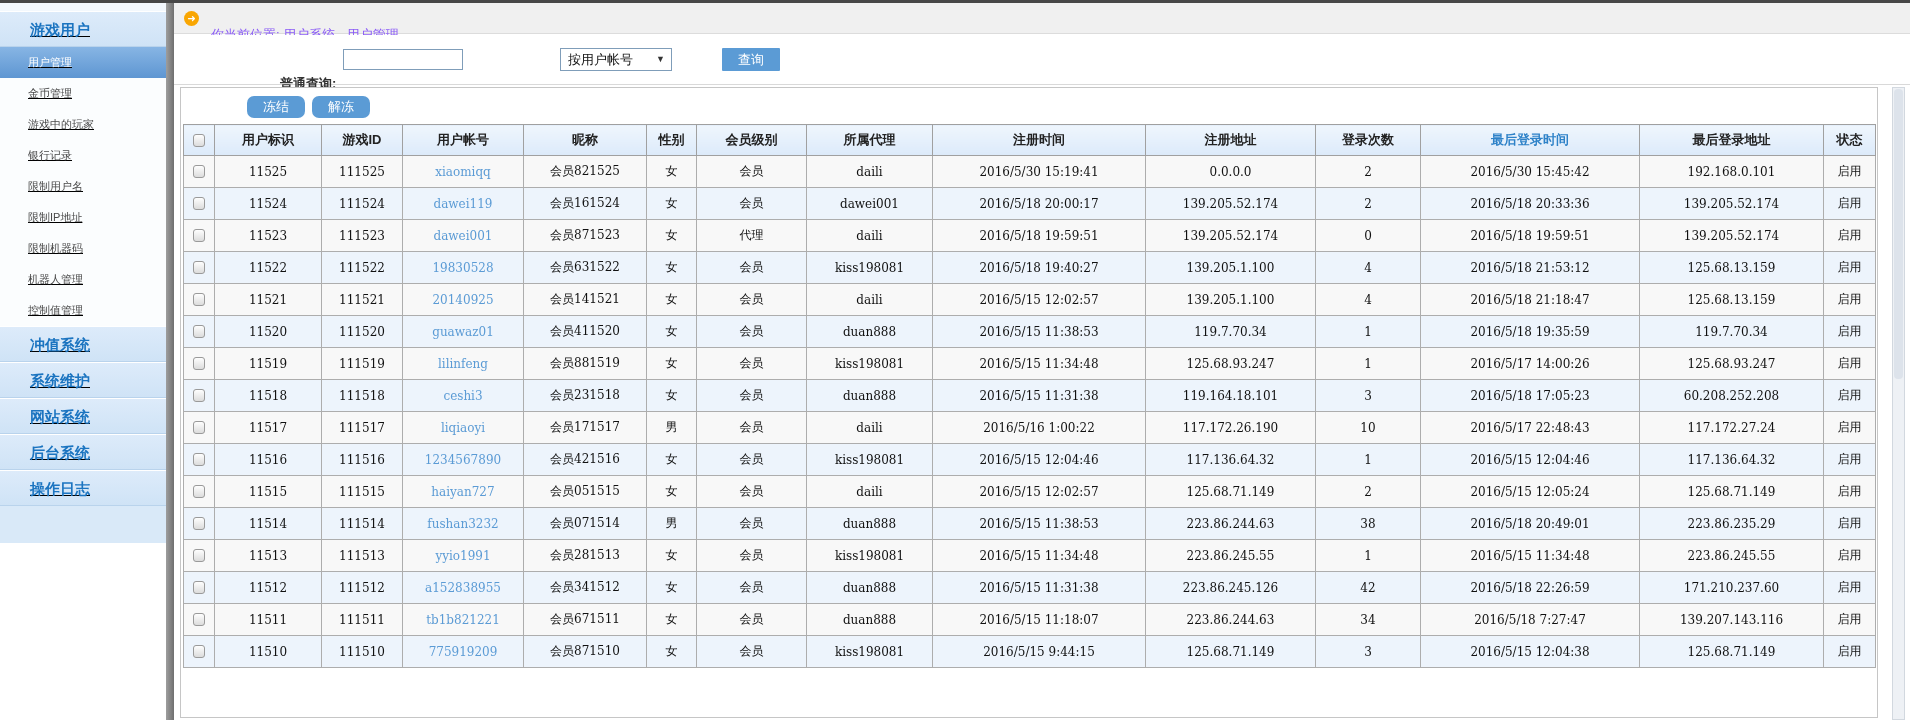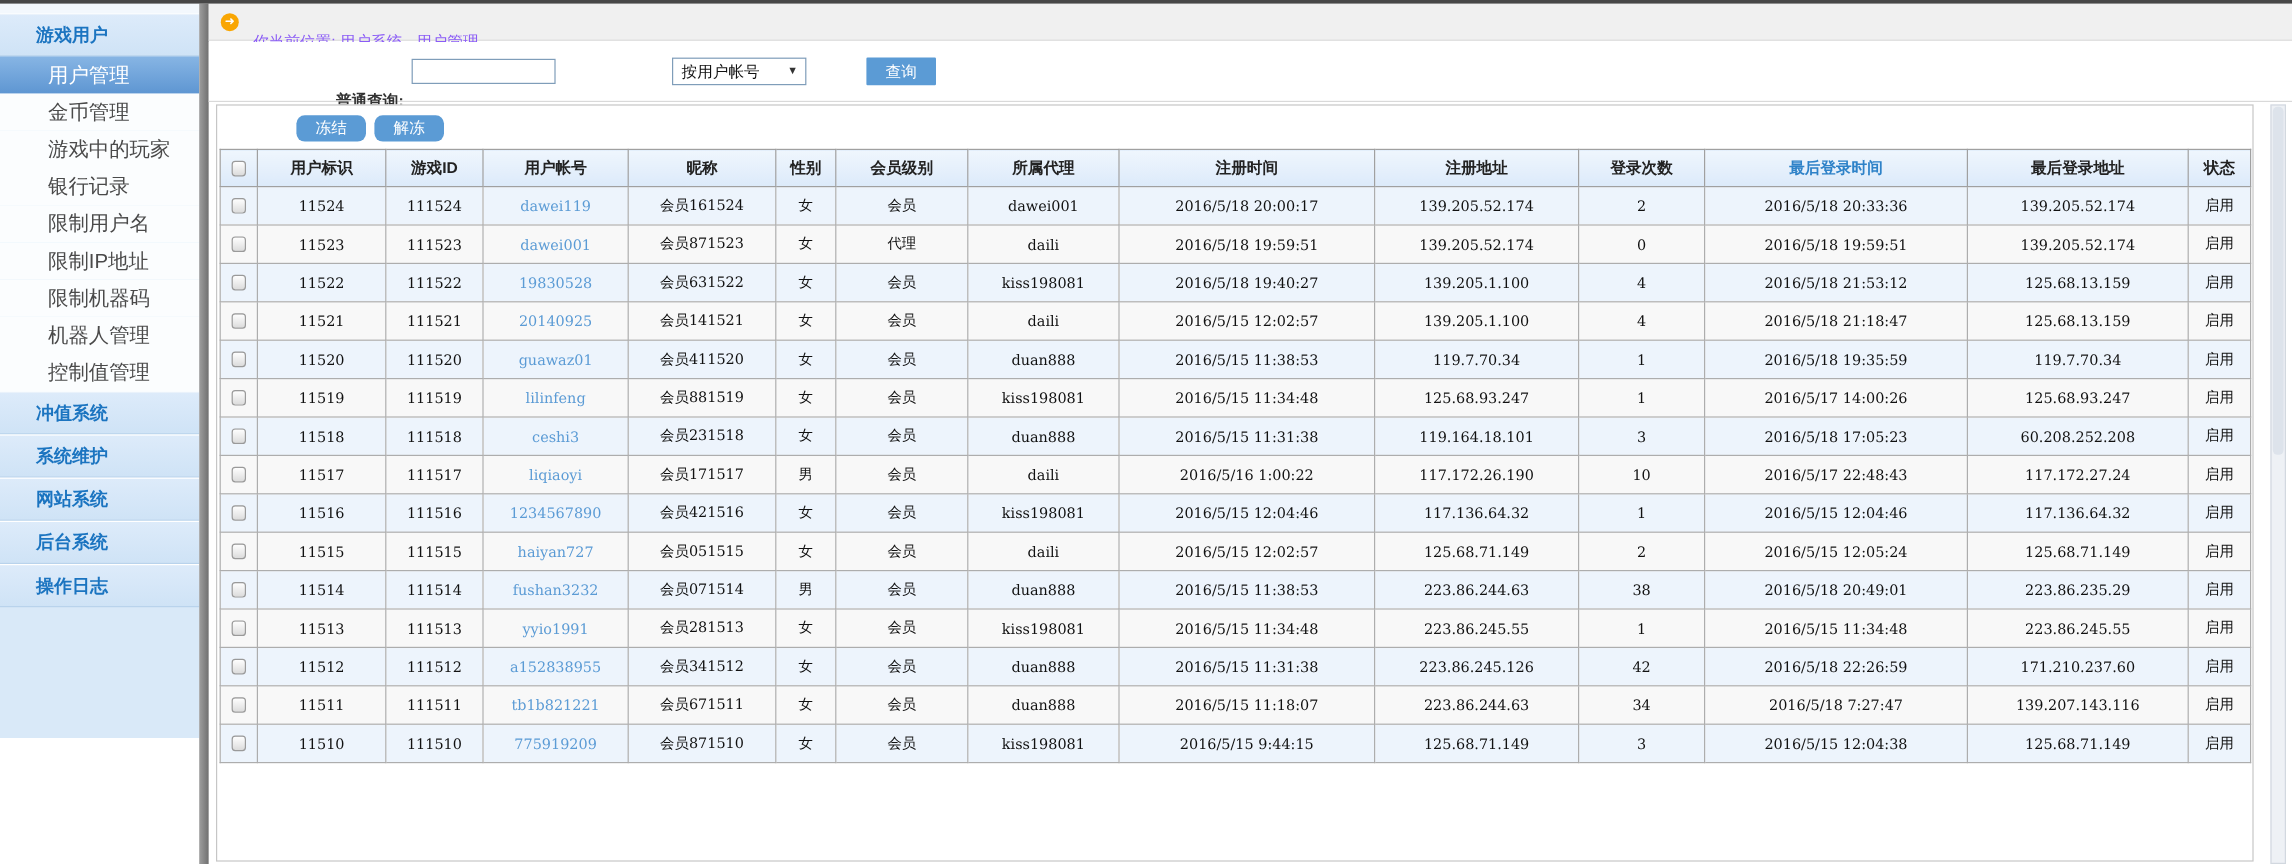--- a/index.html
+++ b/index.html
@@ -3,28 +3,28 @@
 <meta charset="utf-8">
 <style>
   * { margin:0; padding:0; box-sizing:border-box; }
   html,body { width:1910px; height:720px; overflow:hidden; background:#fff;
               font-family:"Liberation Sans","DejaVu Sans",sans-serif; }
   #app { position:relative; width:1910px; height:720px; background:#fff; overflow:hidden; }
 
   .topstrip { position:absolute; left:0; top:0; width:100%; height:3px; background:#474747; z-index:9; }
 
   
-  .sidebar { position:absolute; left:0; top:3px; width:166px; height:612px; background:#d9e9f8; overflow:hidden; }
+  .sidebar { position:absolute; left:0; top:3px; width:166px; height:540px; background:#d9e9f8; overflow:hidden;text-decoration:underline; }
   .side-pad { height:8px; background:#f3f8fd; }
   .side-section { height:36px; line-height:35px; padding-left:30px;
                   background:linear-gradient(#ddebfa,#cfe3f6);
                   border-top:1px solid #ffffff; border-bottom:1px solid #b9d3ec;
                   color:#1b74c0; font-weight:bold; font-size:15px; cursor:pointer; }
-  .side-item { height:31px; line-height:31px; padding-left:40px; background:#fbfdfe;
-               color:#4a4a4a; font-size:17px; cursor:pointer; }
+  .side-item { height:31px; line-height:31px; padding-left:28px; background:#fbfdfe;
+               color:#4a4a4a; font-size:11px; cursor:pointer; }
   .side-item.active { background:linear-gradient(#87b5e4,#5e96d2); color:#fff; }
   .splitter { position:absolute; left:166px; top:3px; width:8px; height:717px;
               background:linear-gradient(90deg,#9e9e9e,#6f6f6f); }
 
   
   .main { position:absolute; left:174px; top:3px; width:1736px; height:717px; background:#fff; }
 
   .crumbbar { position:absolute; left:0; top:0; width:100%; height:31px;
               background:#f0f0f0; border-bottom:1px solid #dcdcdc; }
   .crumb-icon { position:absolute; left:10px; top:8px; width:15px; height:15px; border-radius:50%;
@@ -150,20 +150,38 @@
                 <th>所属代理</th>
                 <th>注册时间</th>
                 <th>注册地址</th>
                 <th>登录次数</th>
                 <th class="sorted">最后登录时间</th>
                 <th>最后登录地址</th>
                 <th>状态</th>
               </tr>
           </thead>
           <tbody id="tbody">
+              <tr class="odd">
+                <td>
+                  <div class="cb"></div>
+                </td>
+                <td>11525</td>
+                <td>111525</td>
+                <td class="link">xiaomiqq</td>
+                <td>会员821525</td>
+                <td>女</td>
+                <td>会员</td>
+                <td>daili</td>
+                <td>2016/5/30 15:19:41</td>
+                <td>0.0.0.0</td>
+                <td>2</td>
+                <td>2016/5/30 15:45:42</td>
+                <td>192.168.0.101</td>
+                <td>启用</td>
+              </tr>
               <tr class="even">
                 <td>
                   <div class="cb"></div>
                 </td>
                 <td>11524</td>
                 <td>111524</td>
                 <td class="link">dawei119</td>
                 <td>会员161524</td>
                 <td>女</td>
                 <td>会员</td>

